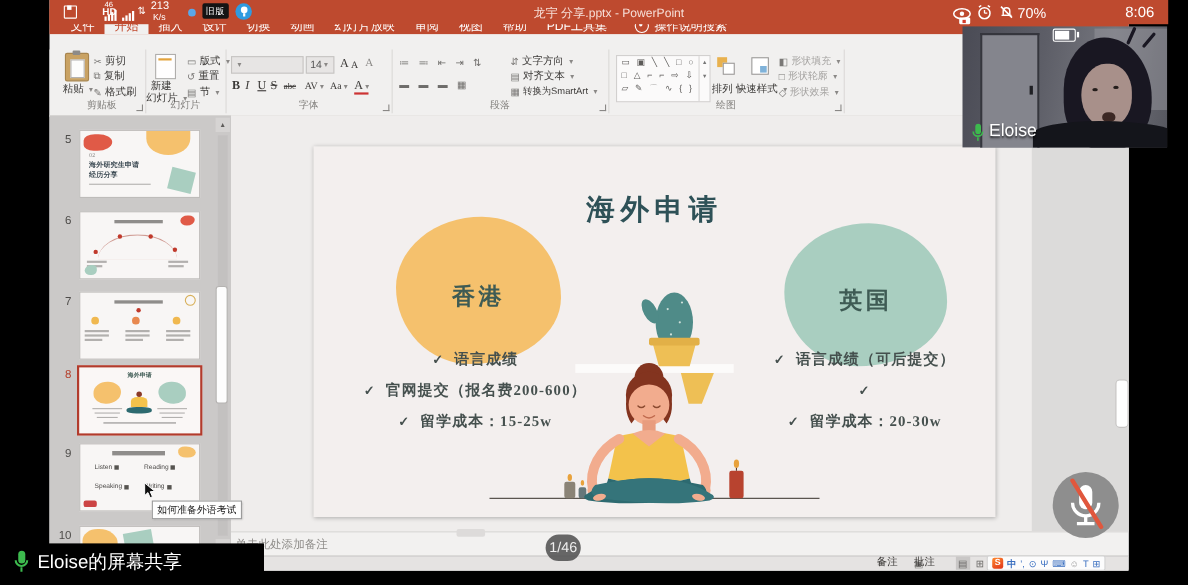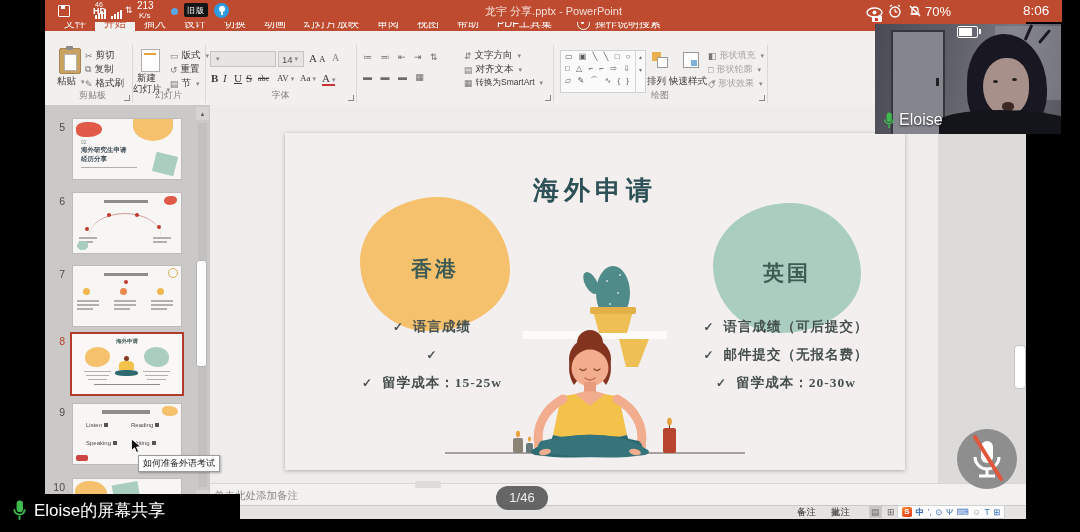--- a/index.html
+++ b/index.html
@@ -95,21 +95,21 @@
   .door i{position:absolute;right:4px;top:46px;width:3px;height:8px;background:#1f2024;}
   .wallp{position:absolute;left:120px;top:2px;width:66px;height:74px;background:#9b9ca2;opacity:.45;}
   .hair{position:absolute;left:92px;top:10px;width:80px;height:102px;background:#191722;border-radius:46% 54% 42% 42%;}
   .tuft{position:absolute;width:3px;height:17px;background:#191722;border-radius:2px;}
   .face{position:absolute;left:108px;top:34px;width:46px;height:58px;background:#a8908a;border-radius:50% 45% 48% 52%;}
   .eye{position:absolute;width:5px;height:3px;background:#241d1b;border-radius:50%;}
   .mouth{position:absolute;left:19px;top:44px;width:12px;height:9px;background:#3c2824;border-radius:45%;}
   .torso{position:absolute;left:64px;top:86px;width:134px;height:26px;background:#14151b;border-radius:45% 55% 0 0;}
   .camlabel{position:absolute;left:8px;bottom:5px;display:flex;align-items:center;gap:4px;color:#fff;font-size:16px;text-shadow:0 1px 2px rgba(0,0,0,.8);}
   .sharelbl{position:absolute;left:0;top:494px;width:240px;height:32px;background:#000;z-index:40;display:flex;align-items:center;gap:7px;padding-left:12px;box-sizing:border-box;color:#fff;font-size:17px;}
-  .pgbadge{position:absolute;left:496px;top:486px;width:52px;height:24px;border-radius:12px;background:rgba(82,82,82,.88);
+  .pgbadge{position:absolute;left:496px;top:486px;width:32px;height:24px;border-radius:12px;background:rgba(82,82,82,.88);
            color:#efefef;font-size:13px;text-align:center;line-height:24px;z-index:35;}
   .micbtn{position:absolute;left:957px;top:429px;width:60px;height:60px;border-radius:50%;background:#8e8e8e;z-index:25;}
   .sogou{position:absolute;left:897px;top:505px;height:12px;background:#fcfcfc;border:1px solid #d2d2d2;border-radius:2px;z-index:6;
          display:flex;align-items:center;gap:3.5px;padding:0 4px;}
   .sogou .slogo{width:10px;height:10px;border-radius:2px;background:linear-gradient(150deg,#ff8a2f,#e03318);color:#fff;font-size:8px;font-weight:bold;text-align:center;line-height:10px;}
   .sogou .ime{font-size:8.5px;color:#3a6fc0;line-height:10px;}
   .sogou .ime.gray{color:#9a9a9a;}
   .tooltip{position:absolute;left:138px;top:455px;background:#fefefe;border:1px solid #9b9b9b;padding:1px 4px;font-size:9px;color:#222;
            box-shadow:1px 1px 2px rgba(0,0,0,.3);z-index:45;white-space:nowrap;}
   .cursor{position:absolute;left:130px;top:438px;z-index:46;}
@@ -226,20 +226,21 @@
             <span>文字方向</span>
           </div>
         <div class="ab mini dd" style="left:108px;top:18px;">
             <span class="ig">▤</span>
             <span>对齐文本</span>
           </div>
         <div class="ab mini dd" style="left:108px;top:32px;font-size:8.5px;">
             <span class="ig">▦</span>
             <span>转换为SmartArt</span>
           </div>
+        <div class="glabel">段落</div>
         <div class="launch"></div>
       </div>
 
       <div class="grp" style="left:508px;width:214px;">
         <div class="gallery ab" style="left:7px;top:5px;width:84px;height:41px;">
           <div class="gal-row">▭ ▣ ╲ ╲ □ ○</div>
           <div class="gal-row">□ △ ⌐ ⌐ ⇨ ⇩</div>
           <div class="gal-row">▱ ✎ ⌒ ∿ { }</div>
           <div class="galsb">▴<br>▾</div>
         </div>
@@ -391,34 +392,34 @@
           <span class="blobtxt">英国</span>
         </div>
 
         <div class="clist" style="left:14px;top:180px;width:266px;">
           <div class="row">
               <span class="chk">✓</span>
               <span>语言成绩</span>
             </div>
           <div class="row">
               <span class="chk">✓</span>
+              <span>官网提交（报名费200-600）</span>
             </div>
           <div class="row">
               <span class="chk">✓</span>
               <span>留学成本：15-25w</span>
             </div>
         </div>
         <div class="clist" style="left:356px;top:180px;width:290px;">
           <div class="row">
               <span class="chk">✓</span>
               <span>语言成绩（可后提交）</span>
             </div>
           <div class="row">
               <span class="chk">✓</span>
-              <span>邮件提交（无报名费）</span>
             </div>
           <div class="row">
               <span class="chk">✓</span>
               <span>留学成本：20-30w</span>
             </div>
         </div>
 
         <svg class="ab" style="left:150px;top:116px;" width="320" height="216" viewBox="0 0 320 216">
           <line x1="10" y1="204" x2="310" y2="204" stroke="#5a554f" stroke-width="1.2"></line>
           <rect x="78" y="189" width="10" height="15" rx="2" fill="#8a8376"></rect>

